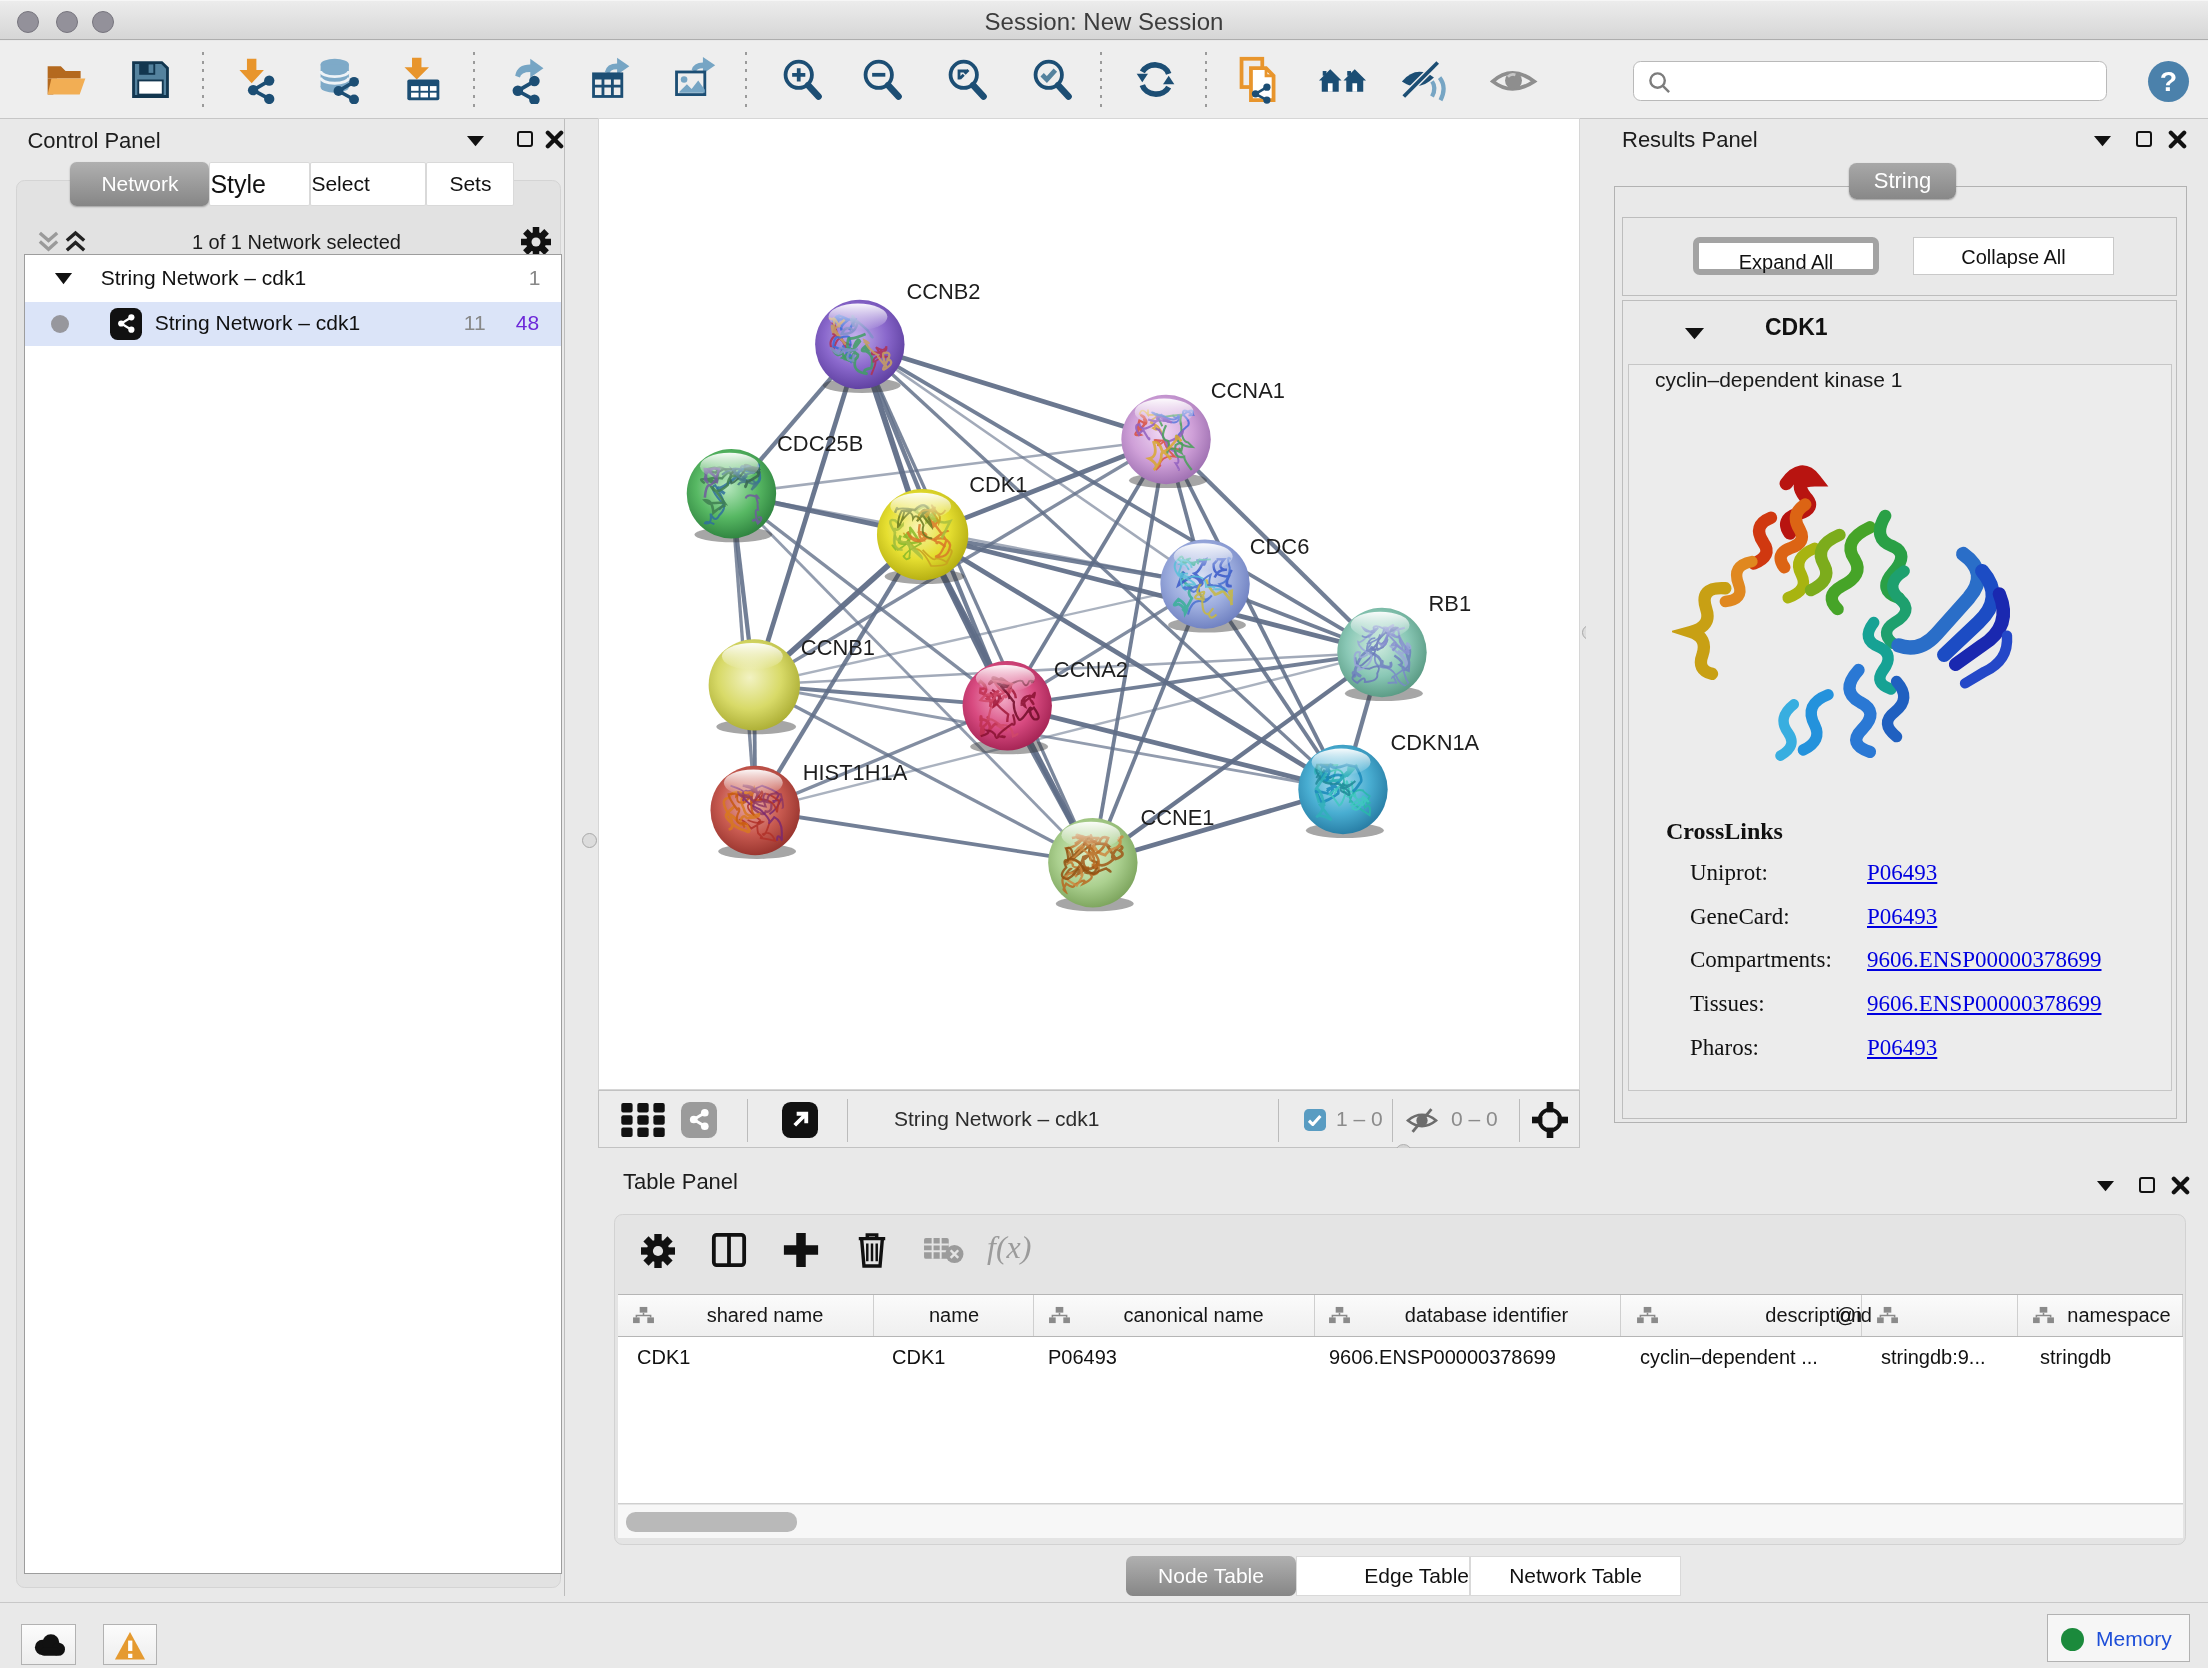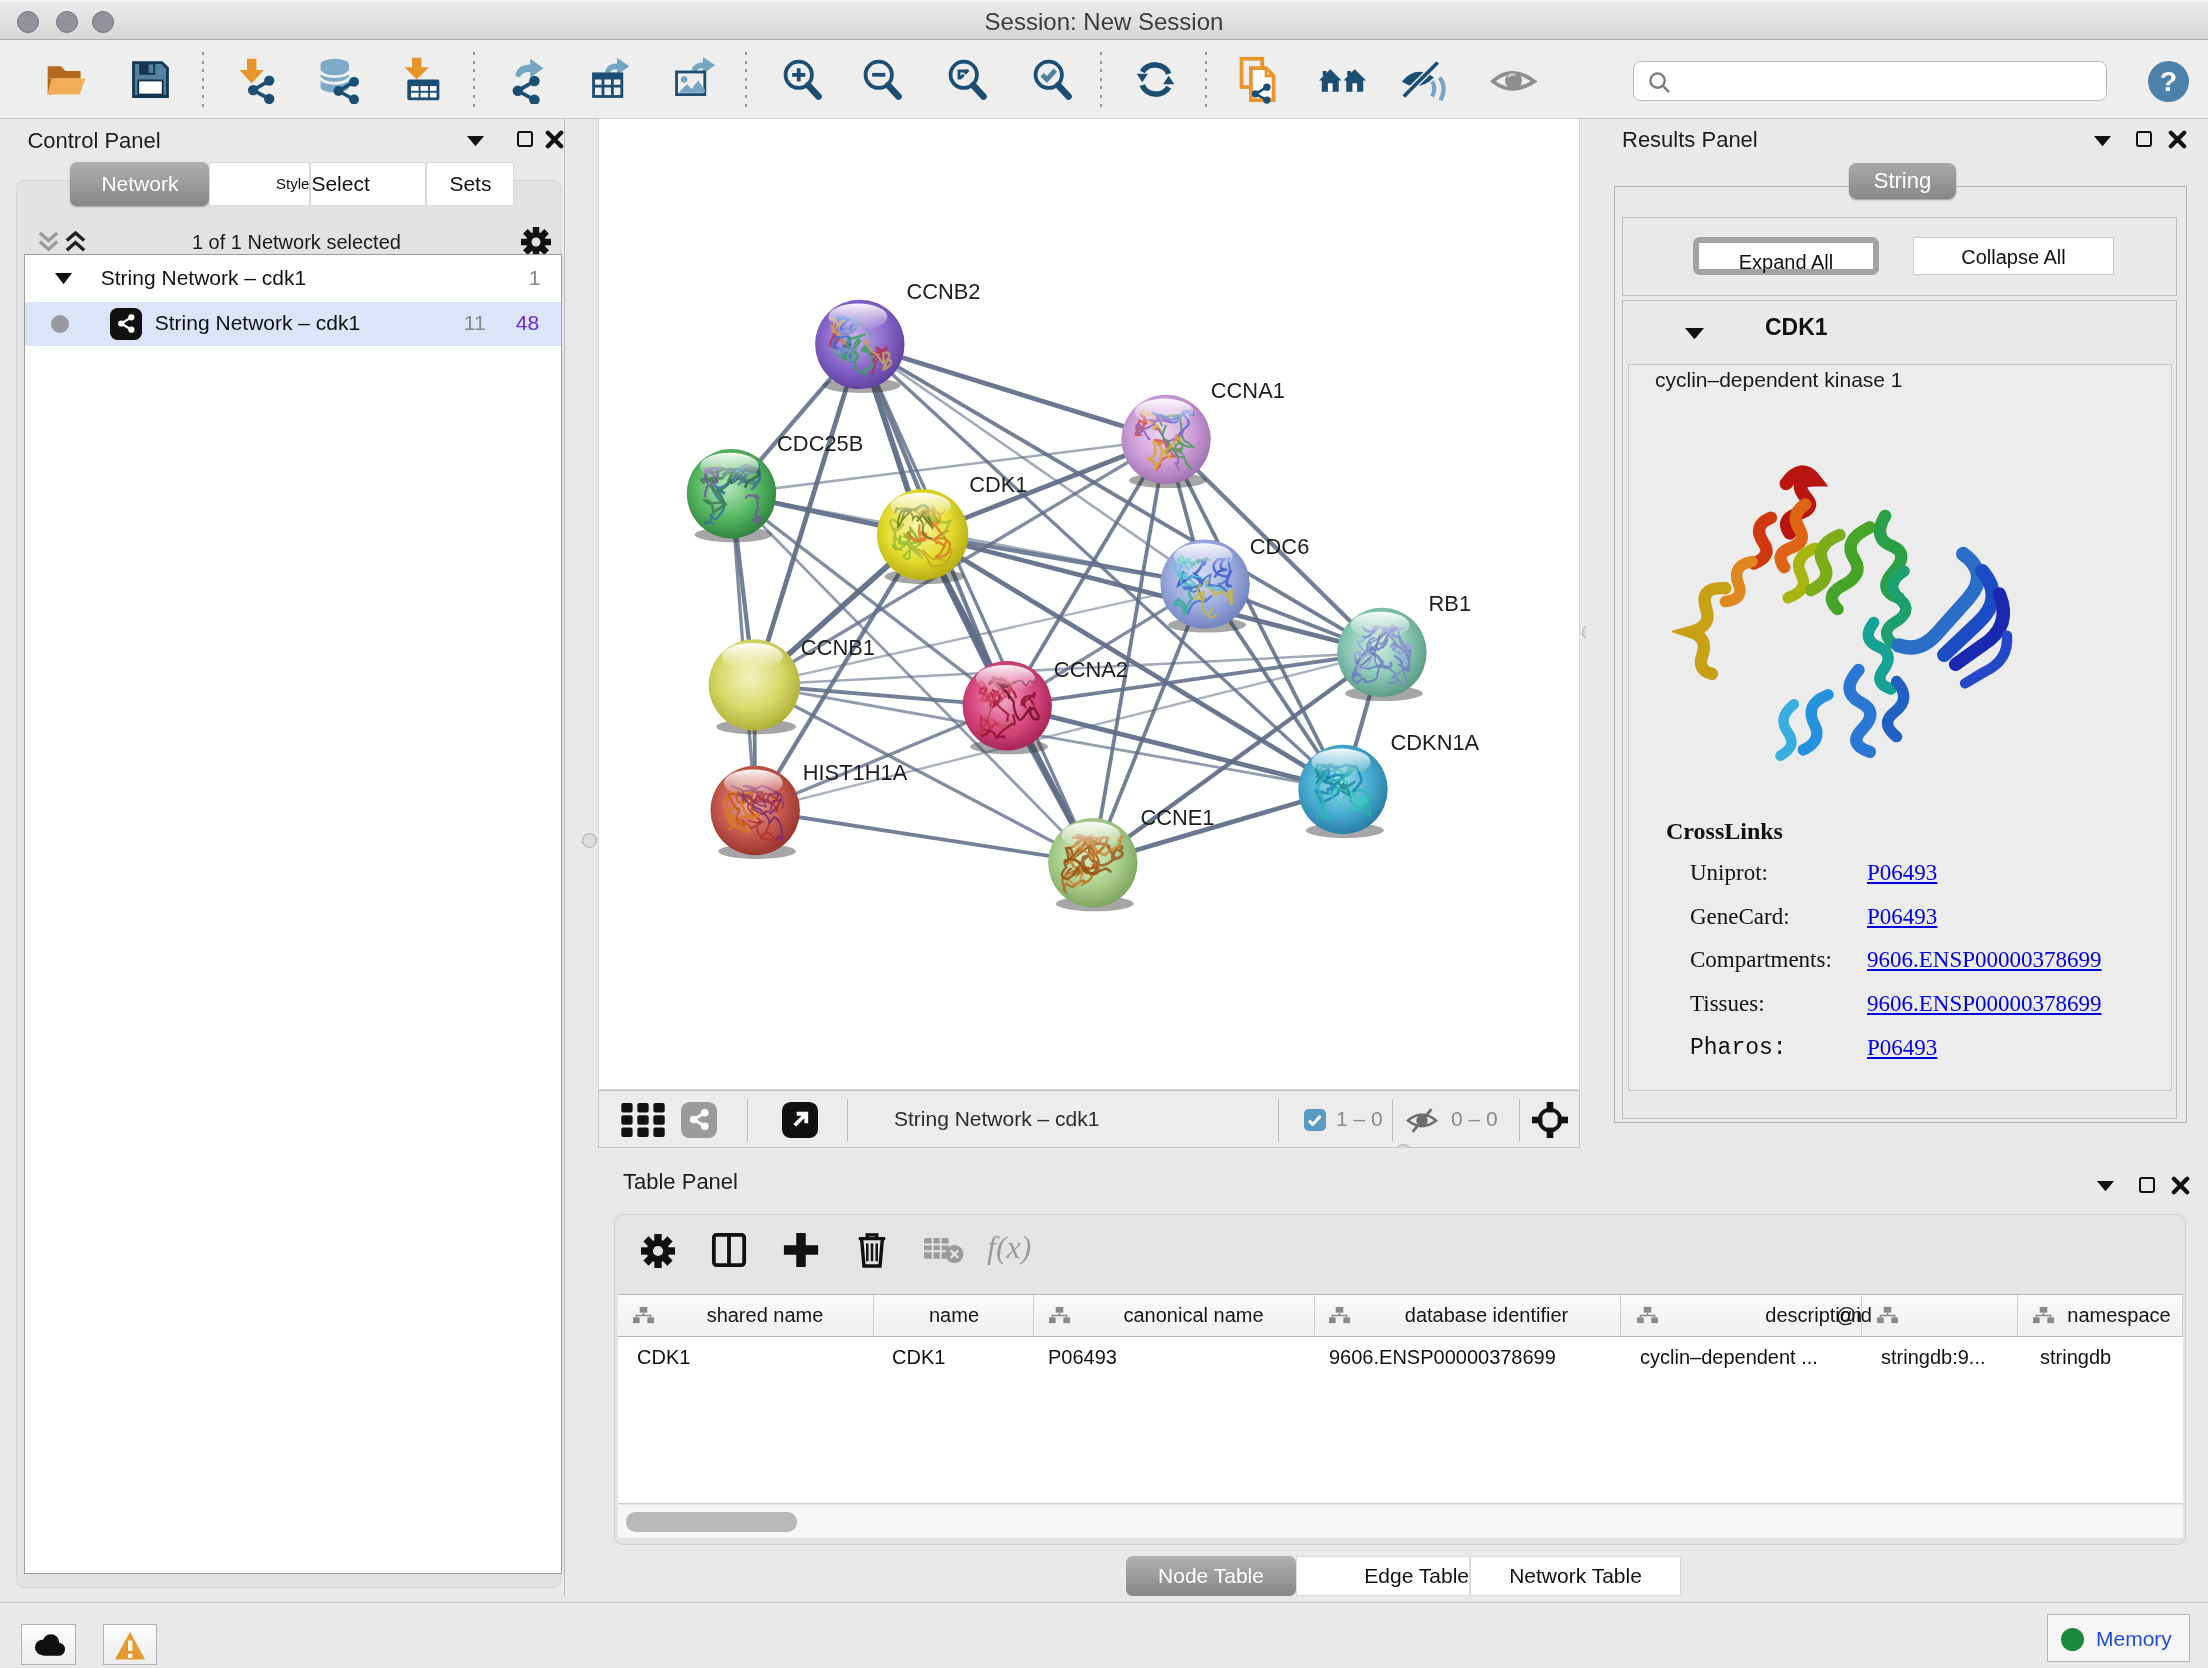--- a/index.html
+++ b/index.html
@@ -179,21 +179,21 @@
       <div class="panel-title abs" style="left:16px;top:8.6px">Control Panel</div>
       <svg class="abs" style="left:454px;top:15px" width="21" height="13.3" viewBox="0 0 22 14">
         <path d="M2 2 h18 l-9 11 z" fill="#111"></path>
       </svg>
       <div class="abs" style="left:506px;top:12.4px;width:16px;height:16px;border:2.4px solid #111;border-radius:2.9px"></div>
       <svg class="abs" style="left:534px;top:11.4px" width="19" height="19" viewBox="0 0 20 20">
         <path d="M3 3 L17 17 M17 3 L3 17" stroke="#111" stroke-width="4.5" stroke-linecap="round"></path>
       </svg>
       <div class="abs" style="left:4.8px;top:61px;width:545px;height:1408px;background:#e2e2e2;border-radius:8.6px;border:1px solid #d4d4d4"></div>
       <div class="abs" style="left:59px;top:43px;width:139px;height:44px;border-radius:6.7px;background:linear-gradient(#b0b0b0,#868686);color:#fff;text-align:center;line-height:44px;font-size:21px;box-shadow:0 1px 1.9px rgba(0,0,0,.3)">Network</div>
-      <div class="abs" style="left:198px;top:43px;width:101px;height:44px;border-radius:1.9px;background:#fff;border:1px solid #d9d9d9;color:#111;text-align:right;line-height:42px;font-size:15px">Style</div>
+      <div class="abs" style="left:198px;top:43px;width:101px;height:44px;border-radius:1.9px;background:#fff;border:1px solid #d9d9d9;color:#111;text-align:left;line-height:42px;font-size:25px">Style</div>
       <div class="abs" style="left:299px;top:43px;width:116px;height:44px;border-radius:1.9px;background:#fff;border:1px solid #d9d9d9;color:#111;line-height:42px;font-size:21px">Select</div>
       <div class="abs" style="left:415px;top:43px;width:88px;height:44px;border-radius:1.9px;background:#fff;border:1px solid #d9d9d9;color:#111;text-align:center;line-height:42px;font-size:21px">Sets</div>
       <svg class="abs" style="left:25px;top:111px" width="25" height="25" viewBox="0 0 26 26">
         <g stroke="#9a9a9a" stroke-width="3.5" fill="none">
           <path d="M4 3 l9 8 9 -8"></path>
           <path d="M4 12 l9 8 9 -8"></path>
         </g>
       </svg>
       <svg class="abs" style="left:52px;top:111px" width="25" height="25" viewBox="0 0 26 26">
         <g stroke="#222" stroke-width="3.5" fill="none">
@@ -692,21 +692,21 @@
     </svg>
     <div class="abs" style="left:1666px;top:818px;font-family:'Liberation Serif',serif;font-size:24px;font-weight:bold;color:#111">CrossLinks</div>
     <div class="abs" style="left:1690px;top:860px;font-family:'Liberation Serif',serif;font-size:23px;color:#111">Uniprot:</div>
     <div class="abs" style="left:1867px;top:860px;font-family:'Liberation Serif',serif;font-size:23px;color:#0000e0;text-decoration:underline">P06493</div>
     <div class="abs" style="left:1690px;top:904px;font-family:'Liberation Serif',serif;font-size:23px;color:#111">GeneCard:</div>
     <div class="abs" style="left:1867px;top:904px;font-family:'Liberation Serif',serif;font-size:23px;color:#0000e0;text-decoration:underline">P06493</div>
     <div class="abs" style="left:1690px;top:947px;font-family:'Liberation Serif',serif;font-size:23px;color:#111">Compartments:</div>
     <div class="abs" style="left:1867px;top:947px;font-family:'Liberation Serif',serif;font-size:23px;color:#0000e0;text-decoration:underline">9606.ENSP00000378699</div>
     <div class="abs" style="left:1690px;top:991px;font-family:'Liberation Serif',serif;font-size:23px;color:#111">Tissues:</div>
     <div class="abs" style="left:1867px;top:991px;font-family:'Liberation Serif',serif;font-size:23px;color:#0000e0;text-decoration:underline">9606.ENSP00000378699</div>
-    <div class="abs" style="left:1690px;top:1035px;font-family:Liberation Mono, monospace;font-size:23px;color:#111">Pharos:</div>
+    <div class="abs" style="left:1690px;top:1035px;font-family:Liberation Serif, serif;font-size:23px;color:#111">Pharos:</div>
     <div class="abs" style="left:1867px;top:1035px;font-family:'Liberation Serif',serif;font-size:23px;color:#0000e0;text-decoration:underline">P06493</div>
     <div class="abs" style="left:566px;top:1148px;width:1643px;height:448px;background:#e9e9e9">
       <div class="panel-title abs" style="left:57px;top:21px">Table Panel</div>
       <svg class="abs" style="left:1529px;top:31px" width="21" height="13.3" viewBox="0 0 22 14">
         <path d="M2 2 h18 l-9 11 z" fill="#111"></path>
       </svg>
       <div class="abs" style="left:1573px;top:28.5px;width:16px;height:16px;border:2.4px solid #111;border-radius:2.9px"></div>
       <svg class="abs" style="left:1605px;top:27.6px" width="19" height="19" viewBox="0 0 20 20">
         <path d="M3 3 L17 17 M17 3 L3 17" stroke="#111" stroke-width="4.5" stroke-linecap="round"></path>
       </svg>

